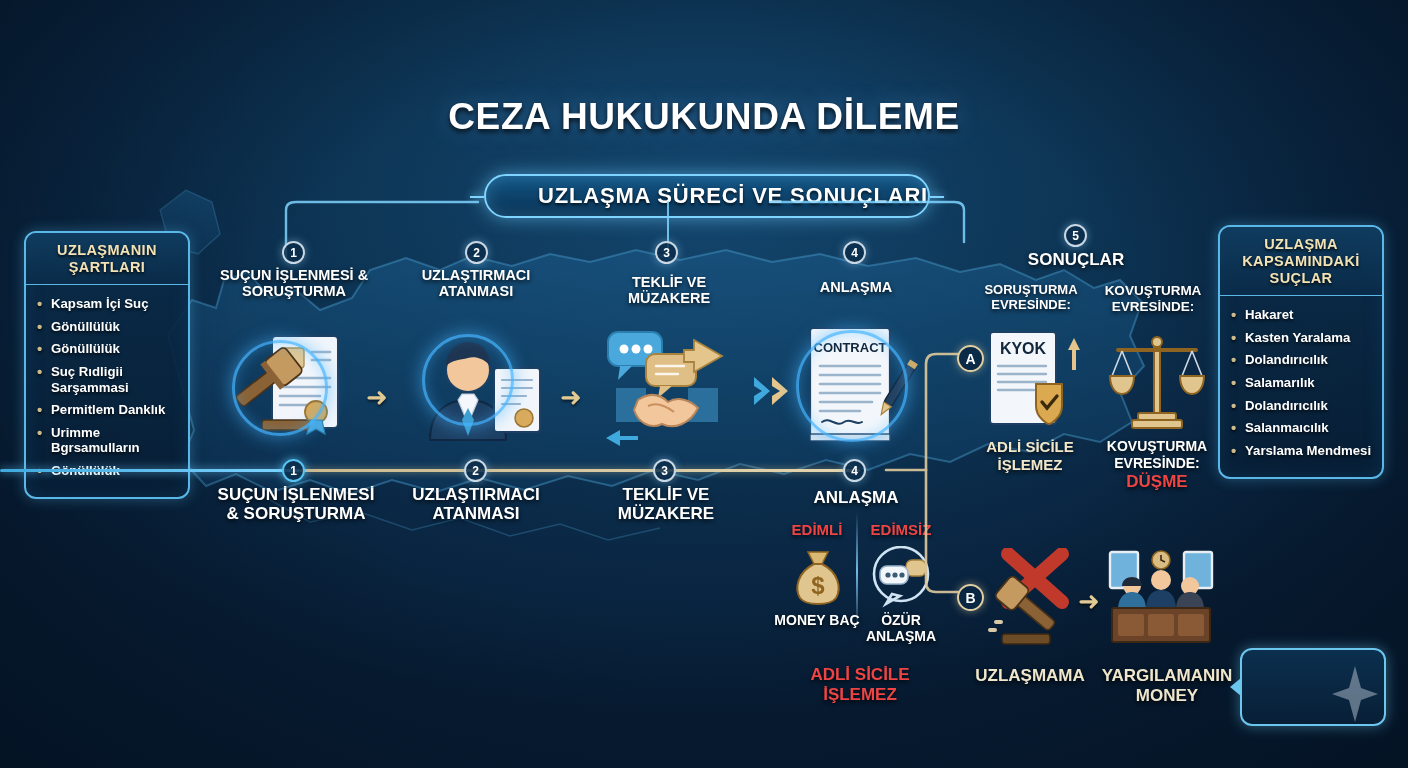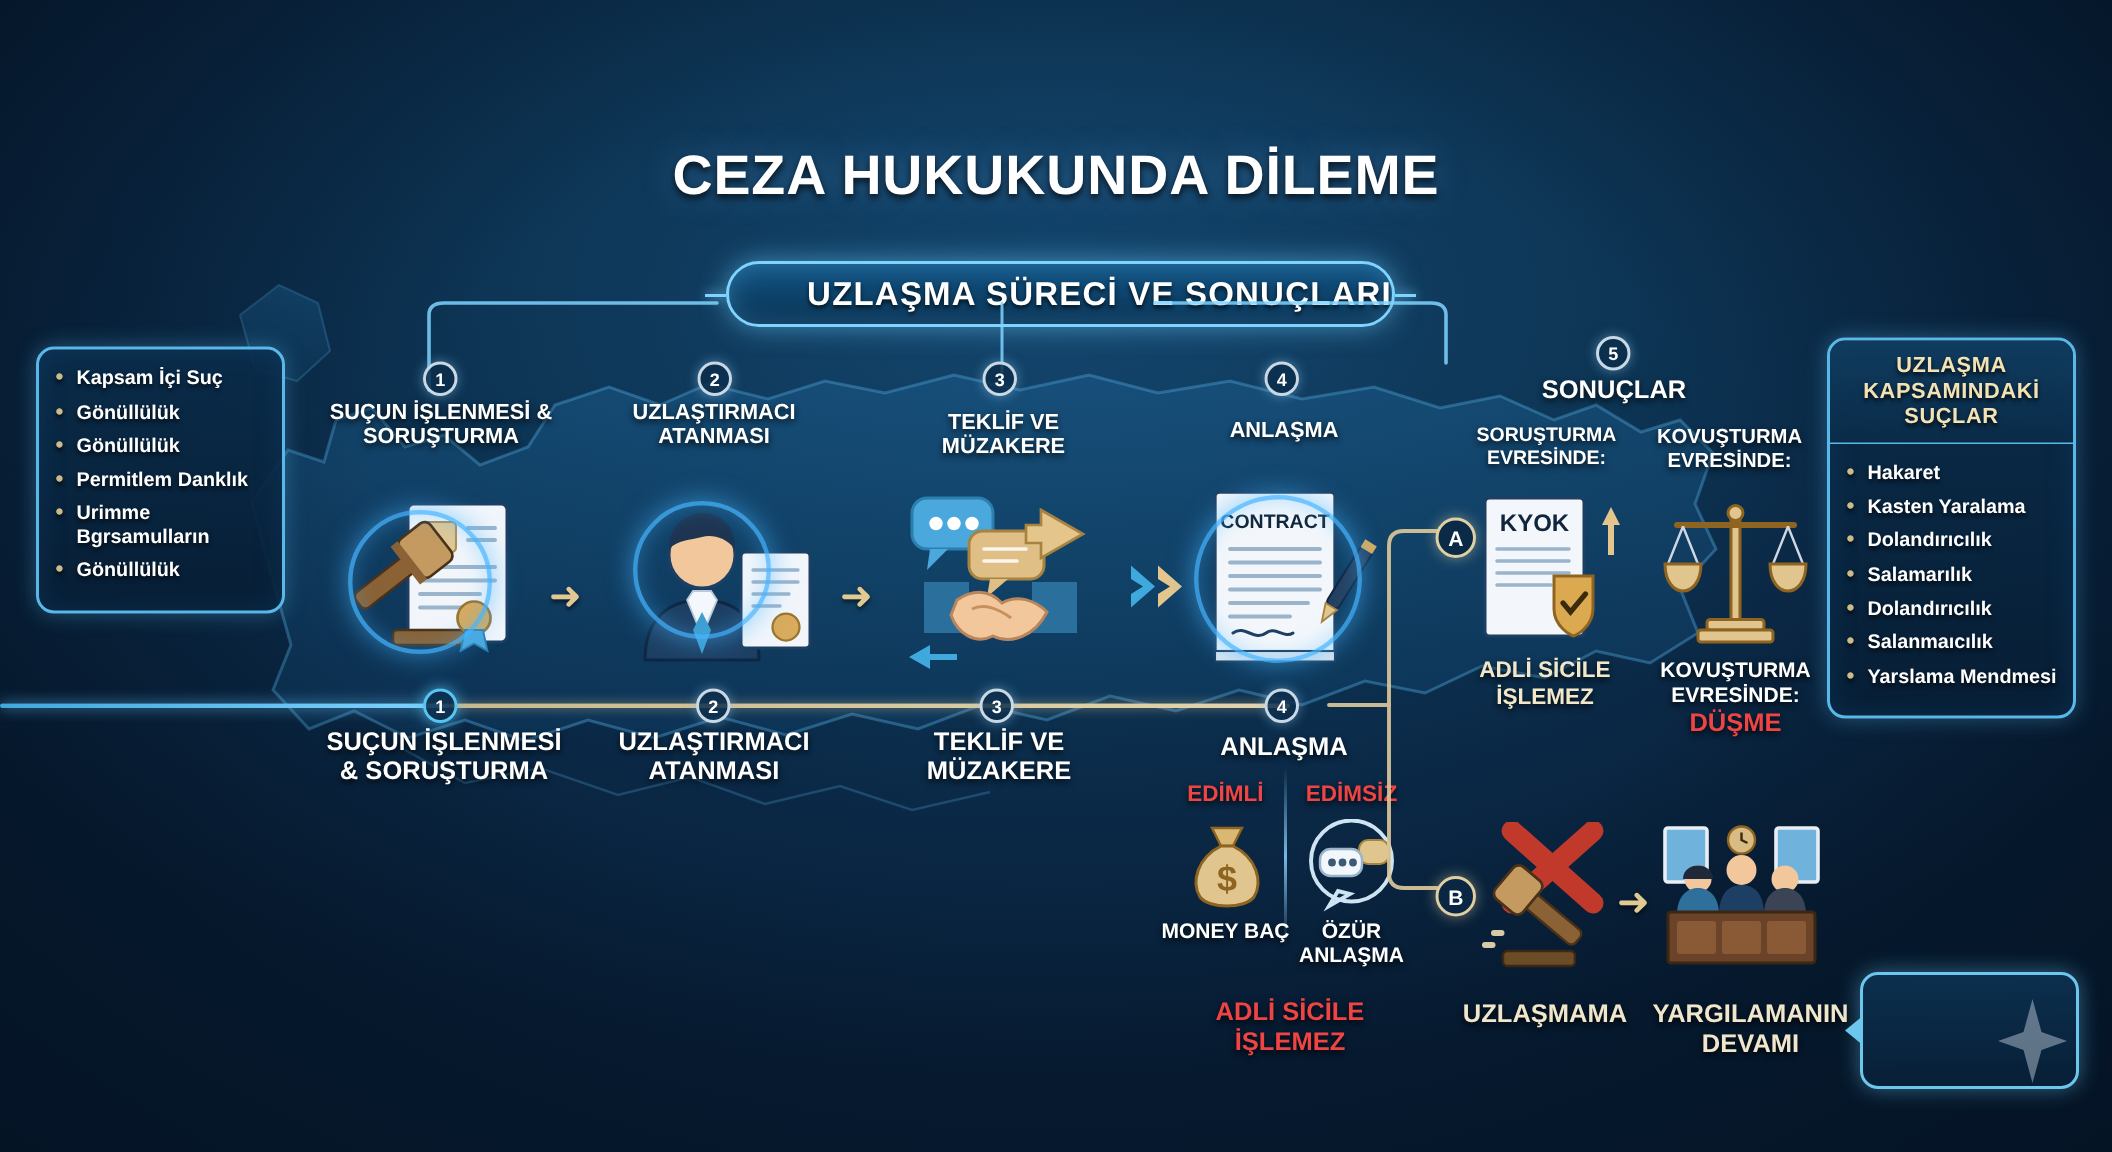--- a/index.html
+++ b/index.html
@@ -172,24 +172,26 @@
     <g fill="none" stroke="#7fd4ff" stroke-width="2.4" opacity="0.85" stroke-linecap="round">
       <path d="M8,64 L8,14 Q8,6 18,6 L200,6"></path>
       <path d="M492,6 L676,6 Q686,6 686,14 L686,46"></path>
       <path d="M390,6 L390,52" stroke-width="2"></path>
       <path d="M198,6 L198,52" stroke-width="2" opacity="0"></path>
     </g>
   </svg>
 </div>
 
 <div class="panel panel-left">
+  <div class="panel-head">UZLAŞMANIN ŞARTLARI</div>
   <ul class="panel-list">
     <li>Kapsam İçi Suç</li>
     <li>Gönüllülük</li>
     <li>Gönüllülük</li>
+    <li>Suç Rıdligii Sarşammasi</li>
     <li>Permitlem Danklık</li>
     <li>Urimme Bgrsamulların</li>
     <li>Gönüllülük</li>
   </ul>
 </div>
 
 <div class="panel panel-right">
   <div class="panel-head">UZLAŞMA KAPSAMINDAKİ SUÇLAR</div>
   <ul class="panel-list">
     <li>Hakaret</li>
@@ -470,19 +472,19 @@
     <circle cx="84" cy="38" r="9" fill="#f3c79c"></circle>
     <path d="M70,62 C70,48 78,44 84,44 C90,44 98,48 98,62 Z" fill="#3a4454"></path>
     <rect x="6" y="60" width="98" height="34" rx="2" fill="#6b4328" stroke="#3b2713" stroke-width="2"></rect>
     <rect x="12" y="66" width="26" height="22" rx="2" fill="#8a5a36"></rect>
     <rect x="42" y="66" width="26" height="22" rx="2" fill="#8a5a36"></rect>
     <rect x="72" y="66" width="26" height="22" rx="2" fill="#8a5a36"></rect>
   </svg>
 </div>
 
 <div class="cream" style="position:absolute;left:950px;top:666px;width:160px;text-align:center;font-size:17px;font-weight:bold;text-shadow:0 2px 4px rgba(0,0,0,.85);">UZLAŞMAMA</div>
-<div class="cream" style="position:absolute;left:1092px;top:666px;width:150px;text-align:center;font-size:17px;font-weight:bold;text-shadow:0 2px 4px rgba(0,0,0,.85);line-height:1.18;">YARGILAMANIN DEVAMI</div>
+<div class="cream" style="position:absolute;left:1092px;top:666px;width:150px;text-align:center;font-size:17px;font-weight:bold;text-shadow:0 2px 4px rgba(0,0,0,.85);line-height:1.18;">YARGILAMANIN MONEY</div>
 
 <div class="badge">
   <svg class="sparkle" viewBox="0 0 46 56" xmlns="http://www.w3.org/2000/svg">
     <path d="M23,0 L29,22 L46,28 L29,34 L23,56 L17,34 L0,28 L17,22 Z" fill="#cfdae6" opacity="0.8"></path>
   </svg>
 </div>
 
 </body></html>

